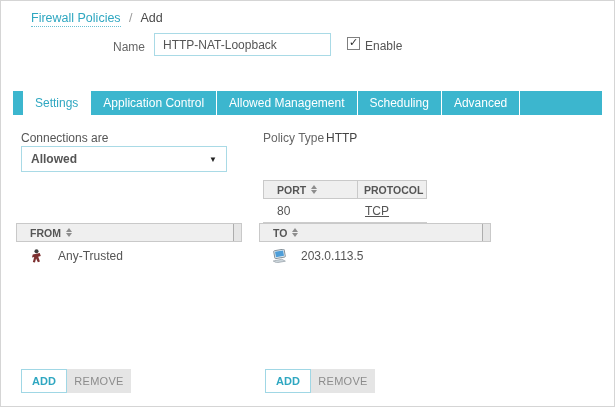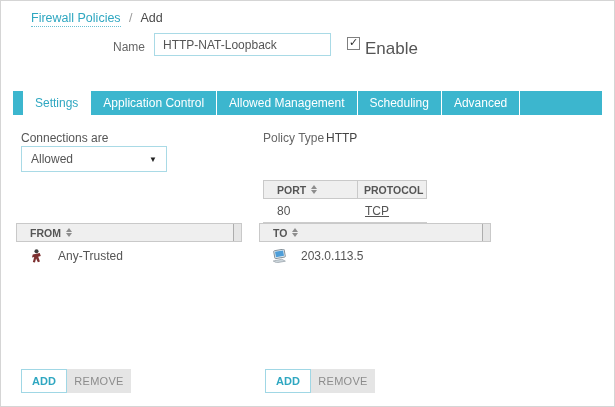--- a/index.html
+++ b/index.html
@@ -15,33 +15,33 @@
   .crumb-cur{color:#4a4a4a;}
   
   .name-label{position:absolute;left:108px;top:39px;width:36px;text-align:right;font-size:12px;color:#666;}
   .name-input{position:absolute;left:153px;top:32px;width:177px;height:23px;border:1px solid #a9dae6;
     padding:0 8px;font-family:"Liberation Sans","DejaVu Sans",sans-serif;font-size:12px;color:#555;
     box-sizing:border-box;outline:none;}
   .checkbox{position:absolute;left:346px;top:36px;width:13px;height:13px;border:1px solid #7f7f7f;
     background:#fff;box-sizing:border-box;display:flex;align-items:center;justify-content:center;
     cursor:pointer;}
   .checkbox .check{font-size:11px;line-height:1;font-weight:bold;color:#2b2b2b;margin-top:-2px;}
-  .enable-label{position:absolute;left:364px;top:38px;font-size:17px;color:#555;text-align:center;}
+  .enable-label{position:absolute;left:364px;top:38px;font-size:12px;color:#555;text-align:center;}
   
   .tabbar{position:absolute;left:12px;top:90px;width:589px;height:24px;display:flex;background:#fff;}
   .tab-nub{width:10px;background:#3cb6ce;}
   .tab{background:#3cb6ce;color:#fff;font-size:12px;line-height:24px;padding:0 12px;
     margin-left:1px;cursor:pointer;white-space:nowrap;}
   .tab.active{background:#fff;color:#2fa7c1;height:28px;margin-left:0;z-index:1;}
   .tab-fill{flex:1;background:#3cb6ce;margin-left:1px;}
   
   .conn-label{position:absolute;left:20px;top:130px;font-size:12px;color:#555;}
-  .dropdown{position:absolute;left:20px;top:145px;width:146px;height:26px;border:1px solid #a9dae6;
+  .dropdown{position:absolute;left:20px;top:145px;width:206px;height:26px;border:1px solid #a9dae6;
     box-sizing:border-box;display:flex;align-items:center;justify-content:space-between;
-    padding:11px 9px;font-size:12px;color:#555;cursor:pointer;background:#fff;}
+    padding:11px 9px;font-size:12px;color:#555;cursor:pointer;background:#fff;font-weight:bold;}
   .dd-arrow{font-size:8px;color:#222;}
   
   .ptype-label{position:absolute;left:262px;top:130px;font-size:12px;color:#666;}
   .ptype-value{position:absolute;left:325px;top:130px;font-size:12px;color:#444;}
   .port-table{position:absolute;left:262px;top:143px;width:164px;margin-top:36px;}
   .thead{display:flex;height:19px;background:#efefef;border:1px solid #c9c9c9;box-sizing:border-box;
     align-items:center;font-size:10.5px;font-weight:bold;color:#555;}
   .th-port{width:80px;padding-left:13px;display:flex;align-items:center;height:100%;cursor:pointer;}
   .th-proto{flex:1;border-left:1px solid #c9c9c9;padding-left:6px;height:100%;display:flex;align-items:center;}
   .port-row{display:flex;height:23px;align-items:center;border-bottom:1px solid #ccc;font-size:12px;color:#555;cursor:pointer;}

